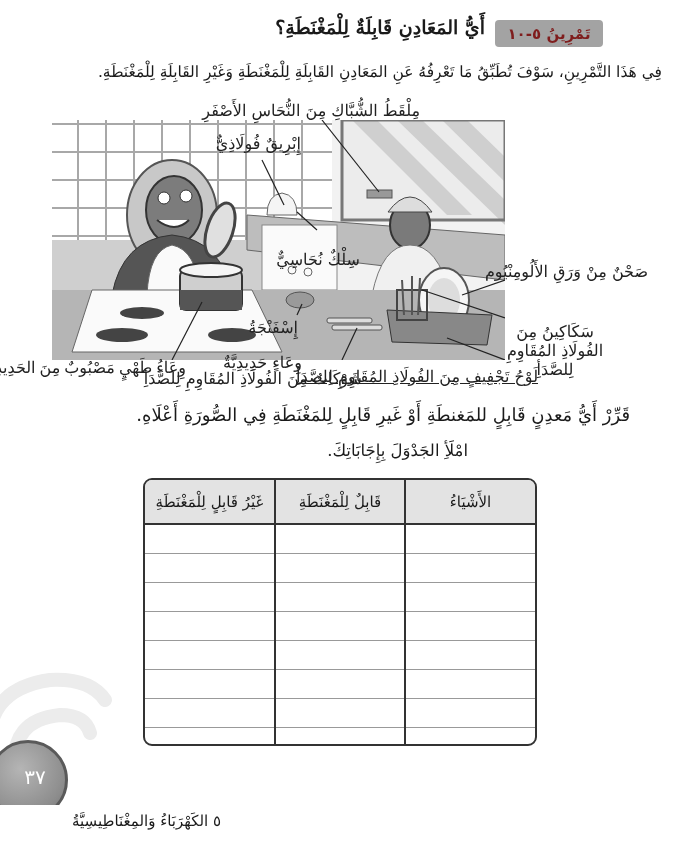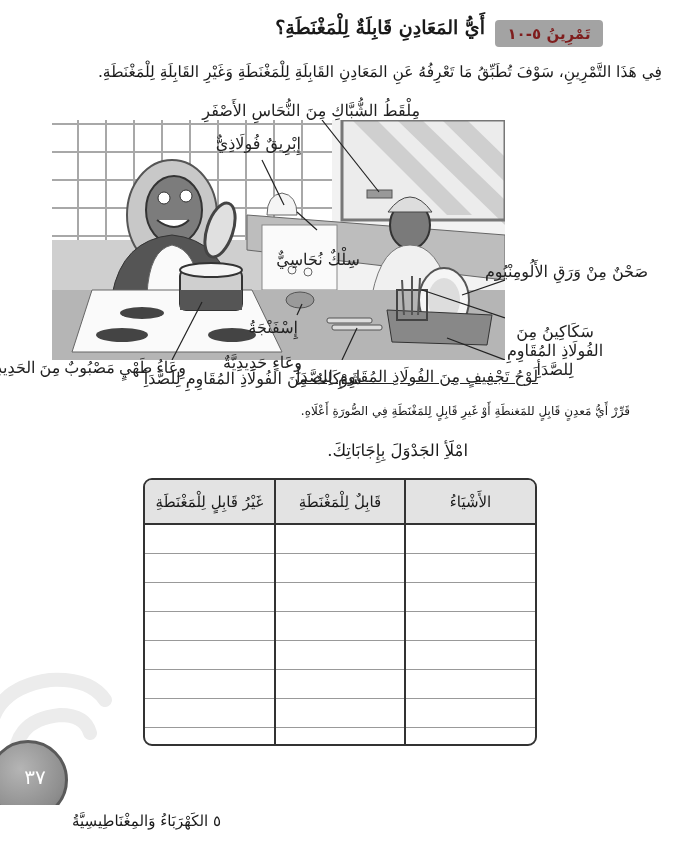--- a/index.html
+++ b/index.html
@@ -22,21 +22,21 @@
     }
     
     .illus {
       left: 52px; top: 120px; width: 453px; height: 240px; overflow: hidden; background: #f2f2f2;
     }
     .illus svg { display: block; }
     .label {
       font-size: 16px; direction: rtl; white-space: nowrap; color: #222; background: transparent;
     }
     
-    .q1 { right: 60px; top: 404px; font-size: 12px; direction: rtl; white-space: nowrap; }
+    .q1 { right: 60px; top: 404px; font-size: 18px; direction: rtl; white-space: nowrap; }
     .q2 { right: 222px; top: 441px; font-size: 16.5px; direction: rtl; white-space: nowrap; }
     
     .tbl-wrap {
       left: 143px; top: 478px; width: 394px; height: 268px; border: 2px solid #333; border-radius: 9px;
       overflow: hidden; box-sizing: border-box;
     }
     table { border-collapse: collapse; width: 100%; height: 100%; direction: rtl; table-layout: fixed; }
     th {
       background: #e3e3e3; height: 41px; font-weight: normal; font-size: 15px; border-left: 2px solid #333;
       border-bottom: 2px solid #333; color: #1a1a1a;

